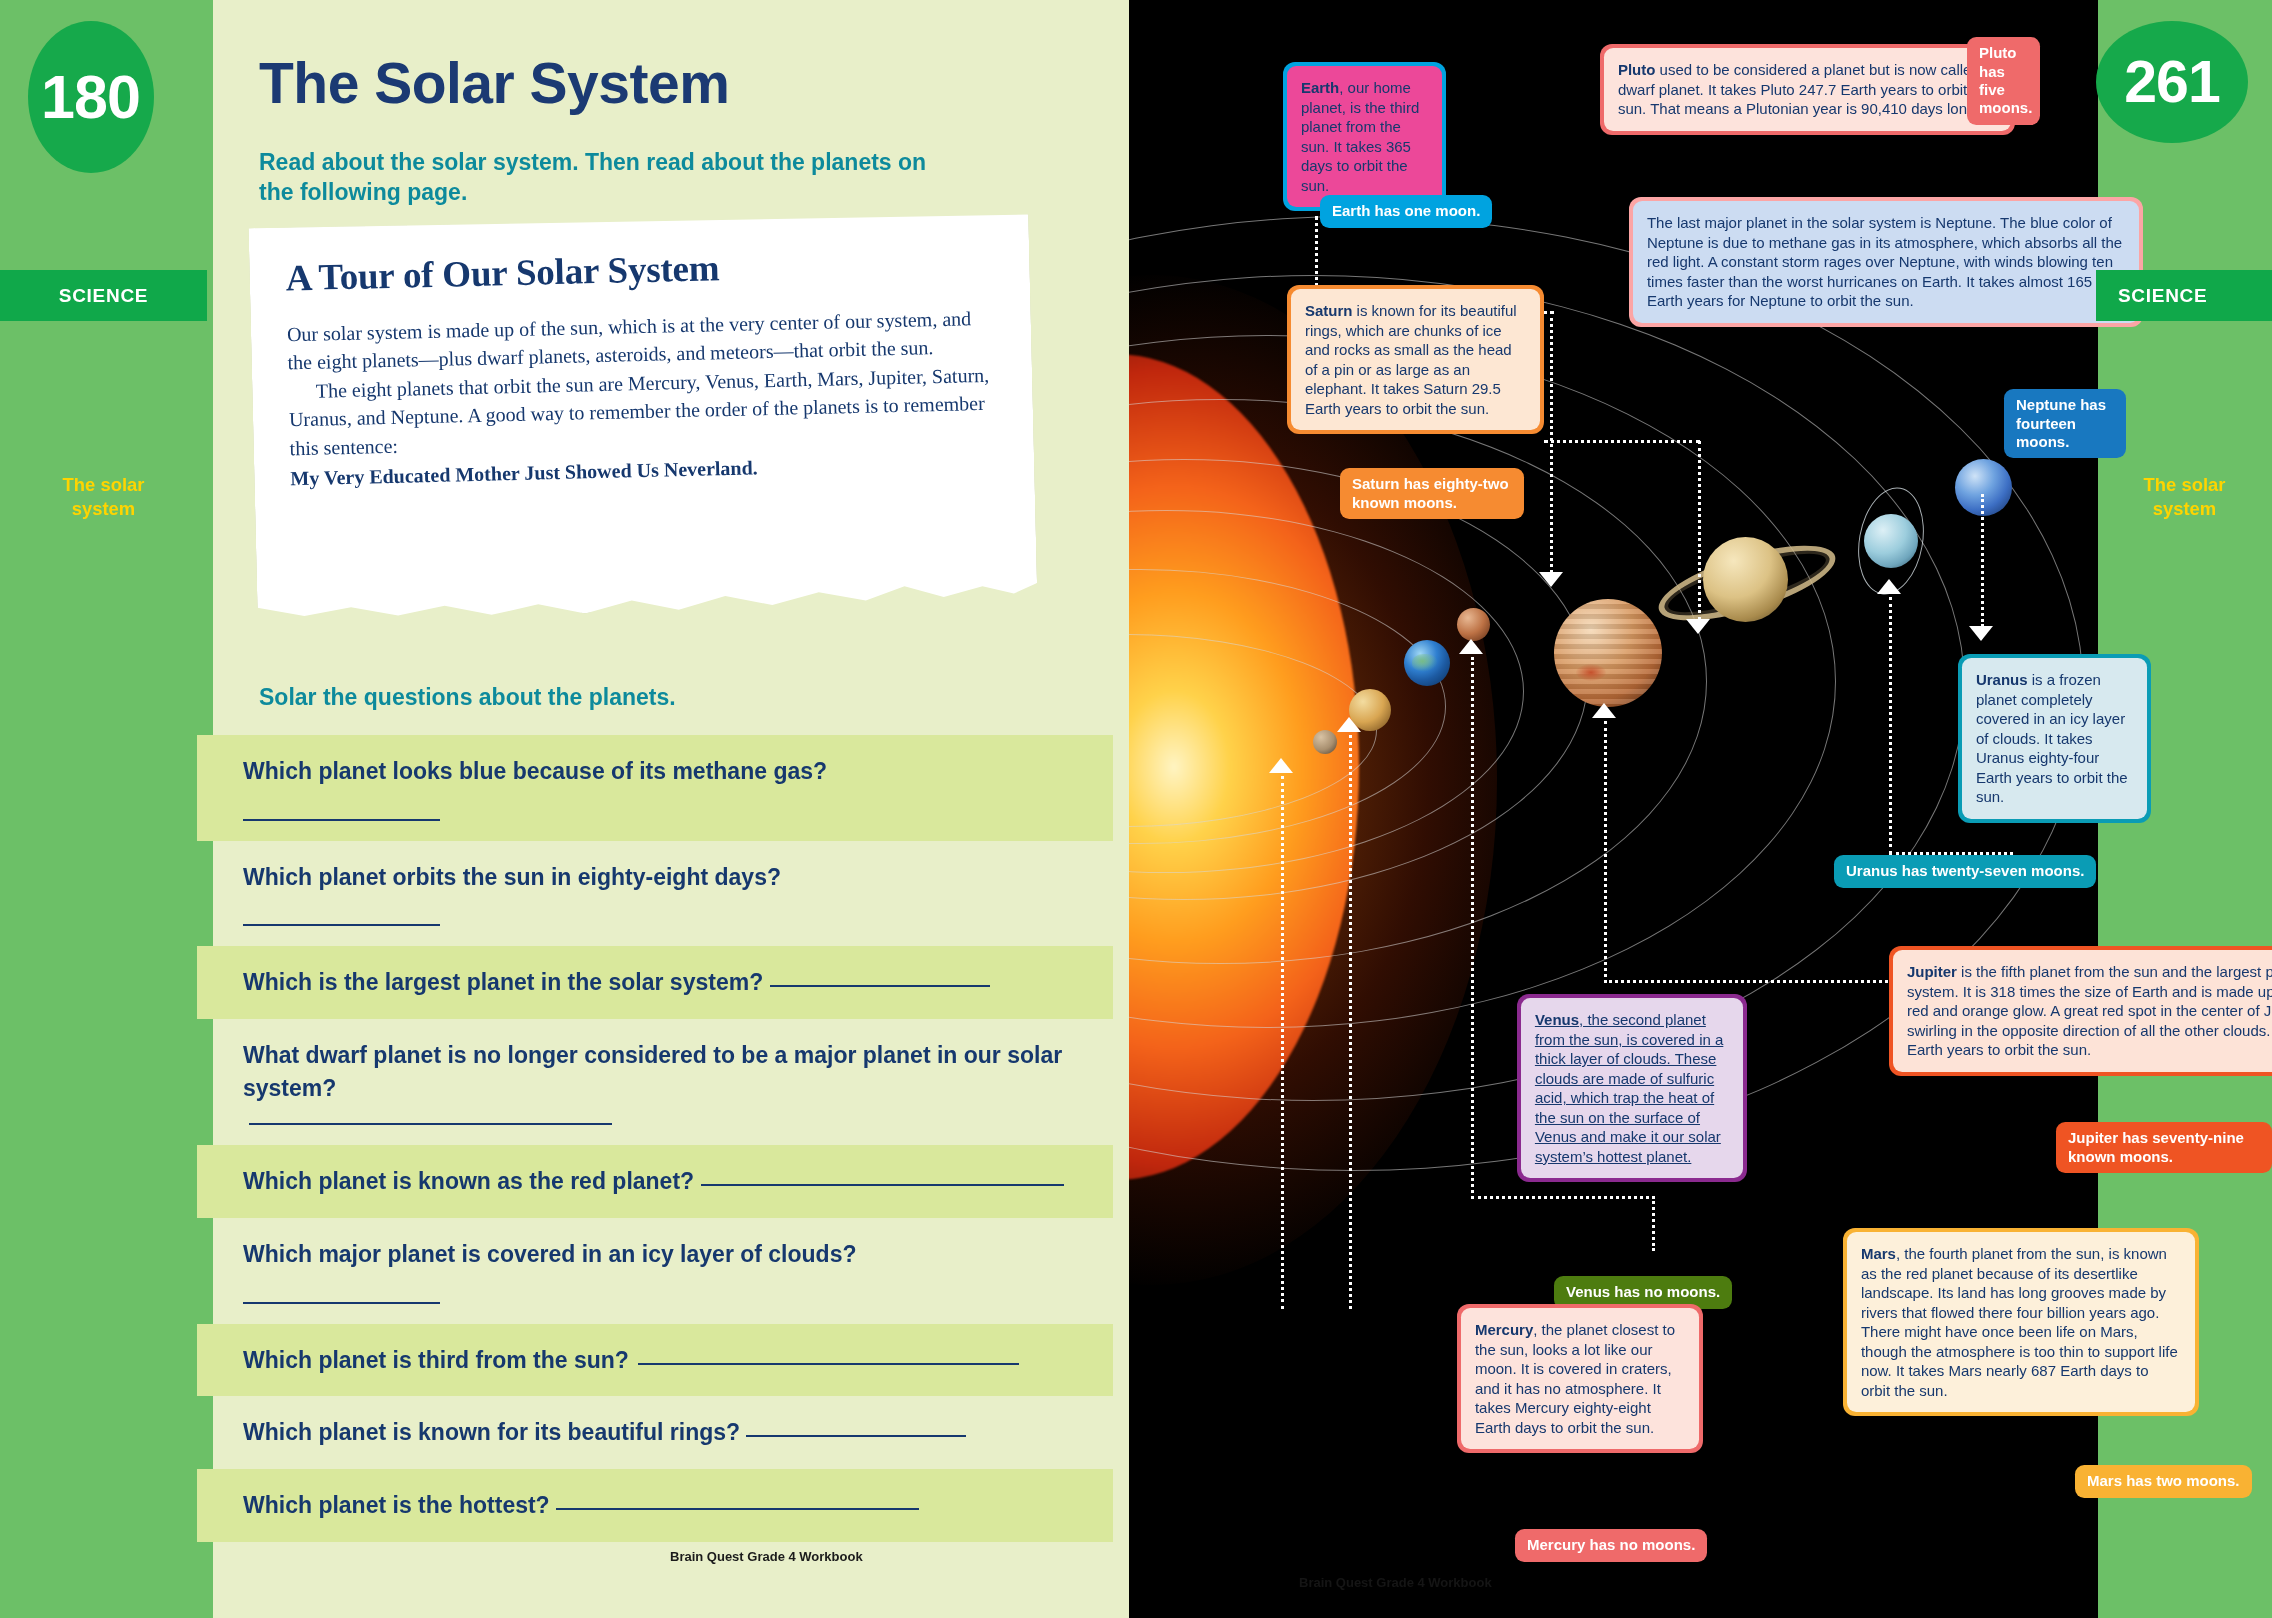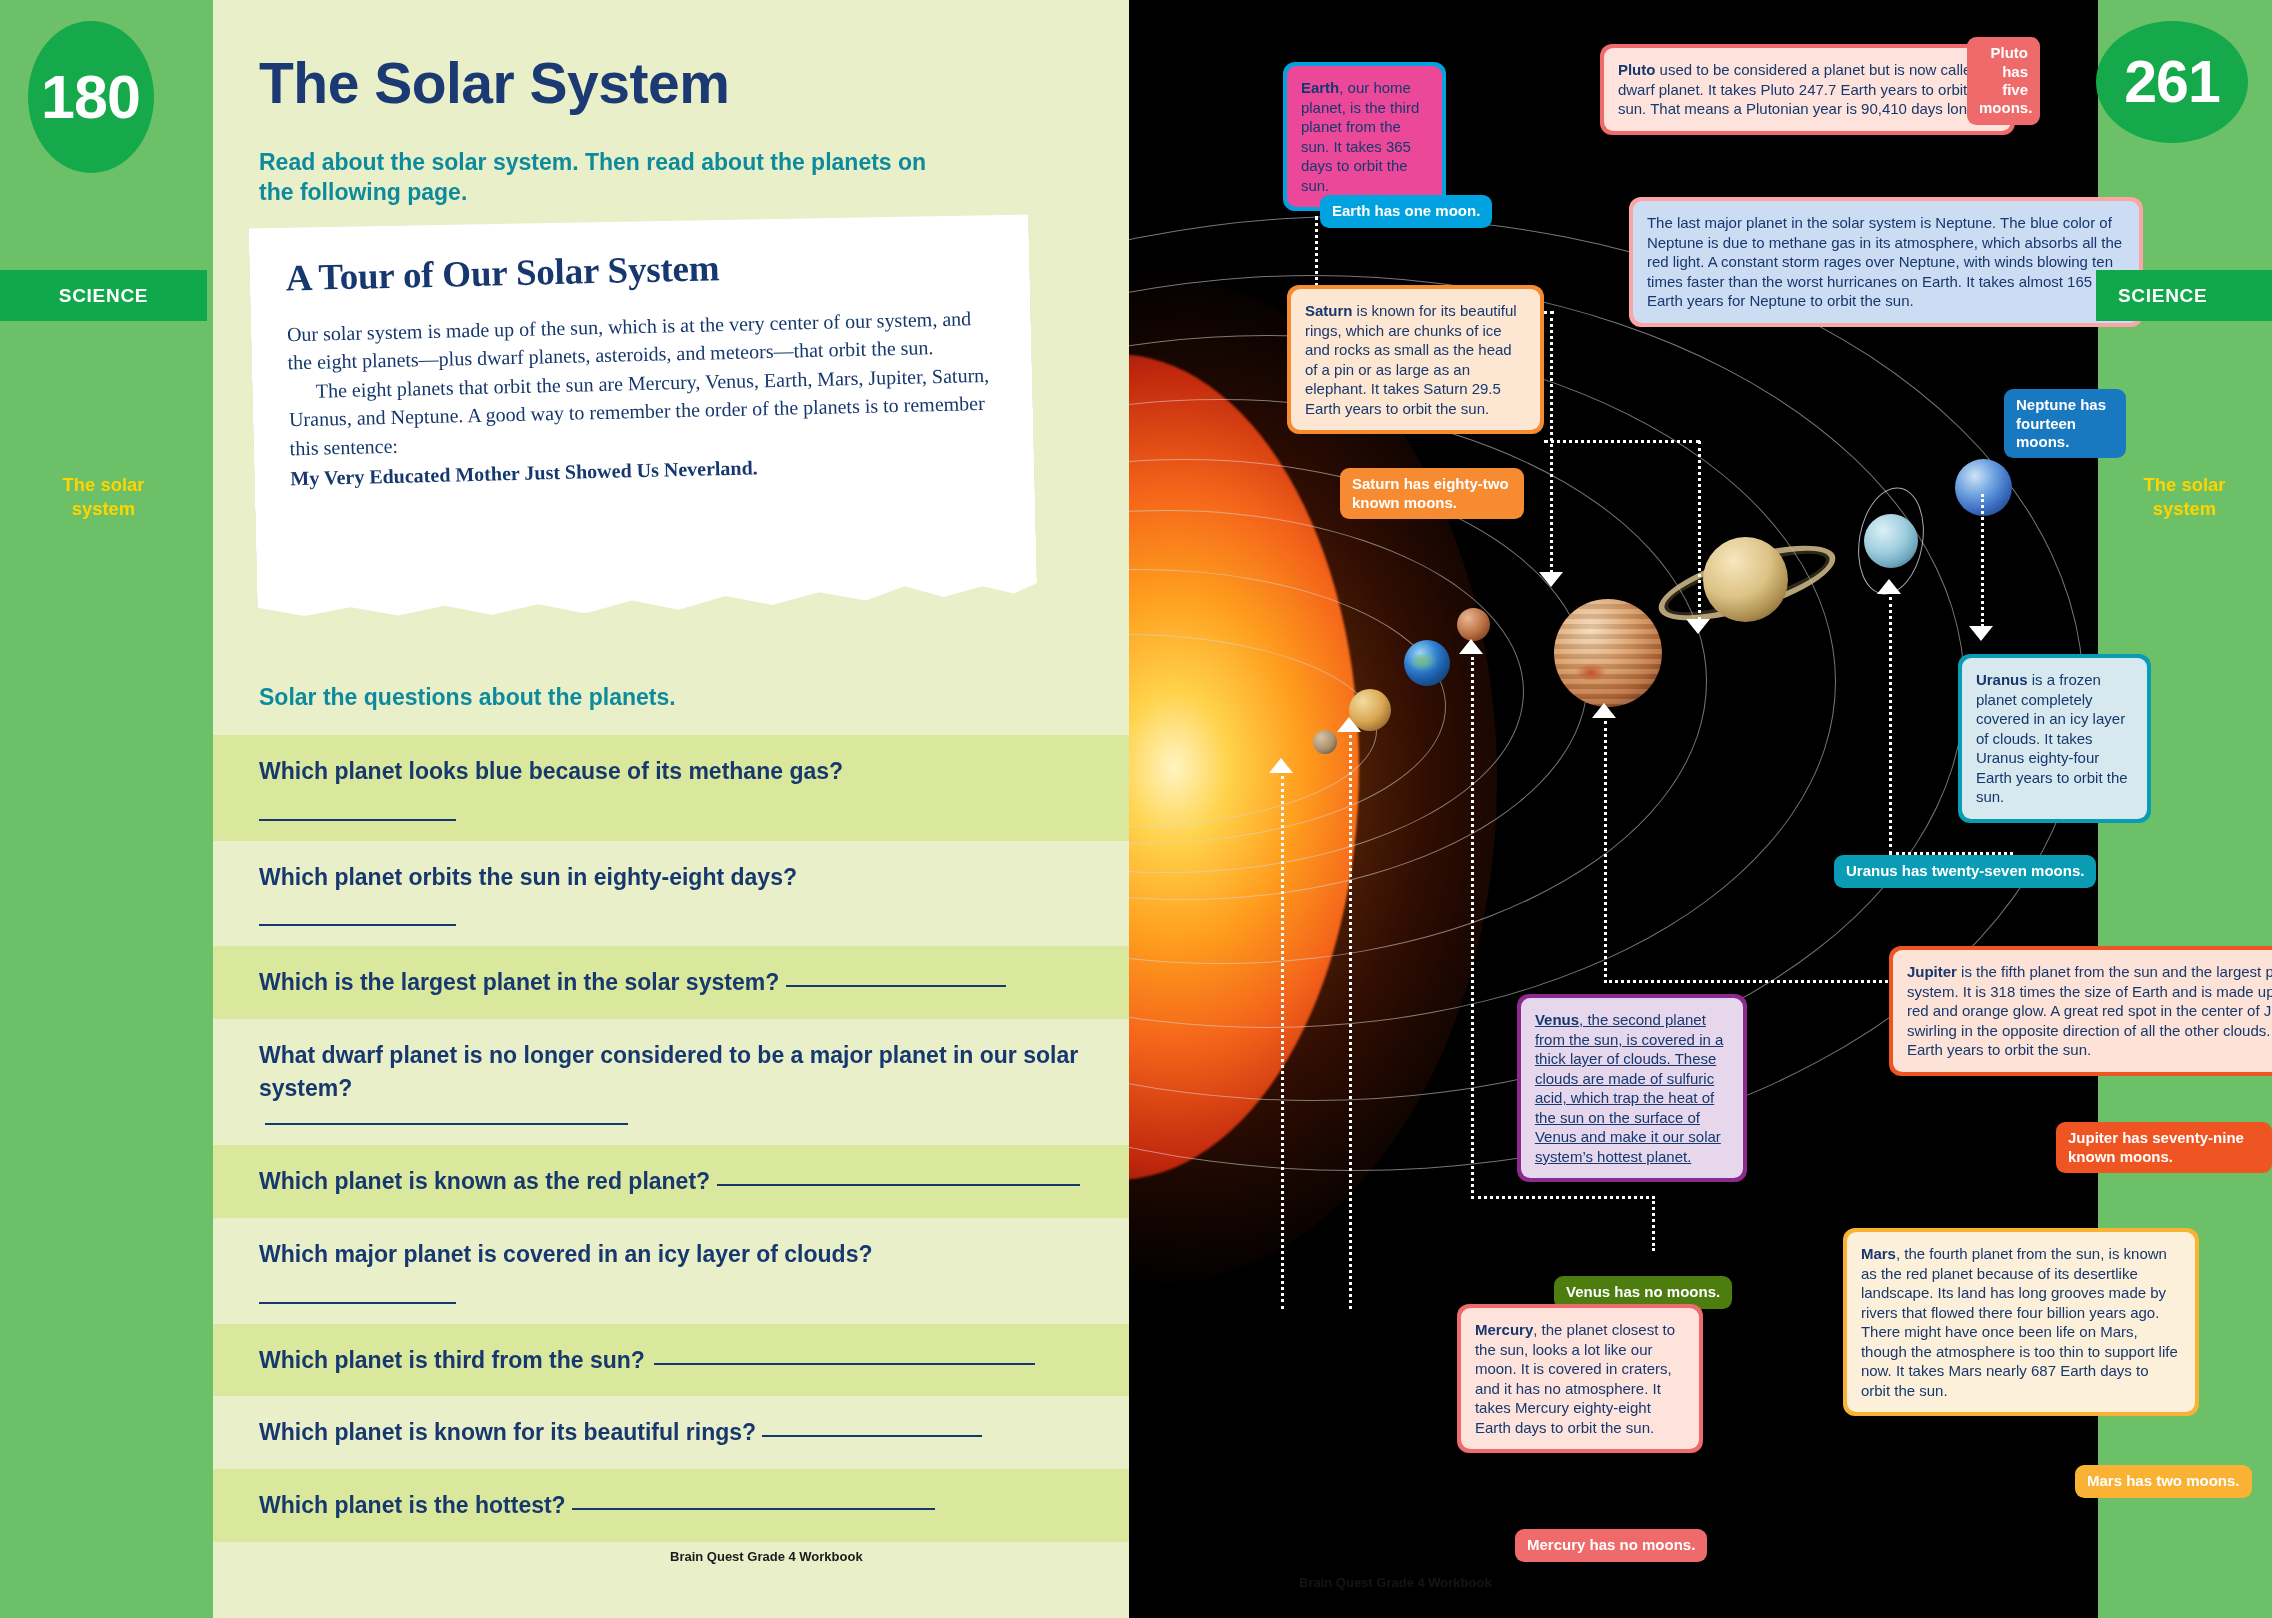--- a/index.html
+++ b/index.html
@@ -62,21 +62,21 @@
     font-size:20px;line-height:1.42;
   }
   .paper p.indent{text-indent:27.5px;}
   .paper .mnemonic{font-weight:700;margin-top:1.8px;}
 
   .instruct{
     position:absolute;left:259px;top:684px;width:735px;margin:0;
     color:#0d8a9c;font-size:23px;font-weight:600;
   }
 
-  .qlist{position:absolute;left:213px;top:735px;width:916px;}
+  .qlist{position:absolute;left:197px;top:735px;width:916px;}
   .qrow{position:relative;padding:20px 0 20px 46px;display:flex;align-items:flex-start;flex-wrap:wrap;}
   .qrow.alt{background:#d9e89c;}
   .qrow .qtext{
     color:#16386e;font-size:23px;font-weight:600;line-height:1.42;max-width:836px;
   }
   .blank{display:inline-block;border-bottom:2.3px solid #16386e;height:21px;vertical-align:bottom;}
   .blank.b-short{width:197px;margin-top:12px;}
   .blank.b-mid{width:220px;margin-left:6.4px;}
   .blank.b-long{width:363px;margin-left:6.4px;}
   .blank.b-xl{width:381px;margin-left:9.2px;}
@@ -152,21 +152,21 @@
     position:absolute;border-radius:9.2px;padding:7.3px 12px;color:#fff;
     font-size:15px;font-weight:800;line-height:1.22;
   }
 
   .c-earth{left:154px;top:62px;width:163px;background:#00a3e0;}
   .c-earth .body{background:#ec4899;}
   .b-earth{left:191px;top:195px;background:#00a3e0;}
 
   .c-pluto{left:471px;top:44px;width:415px;background:#ef6a6a;}
   .c-pluto .body{background:#fde3dc;}
-  .b-pluto{left:838px;top:37px;width:73px;background:#ef6a6a;text-align:right;}
+  .b-pluto{left:838px;top:37px;width:73px;background:#ef6a6a;}
 
   .c-neptune{left:500px;top:197px;width:514px;background:#fca5a5;}
   .c-neptune .body{background:#ccdcf2;}
   .b-neptune{left:875px;top:389px;width:122px;background:#1878c0;}
 
   .c-saturn{left:158px;top:285px;width:257px;background:#f68b31;}
   .c-saturn .body{background:#fde7d3;}
   .b-saturn{left:211px;top:468px;width:184px;background:#f68b31;}
 
   .c-uranus{left:829px;top:654px;width:193px;background:#0a9cb5;}

